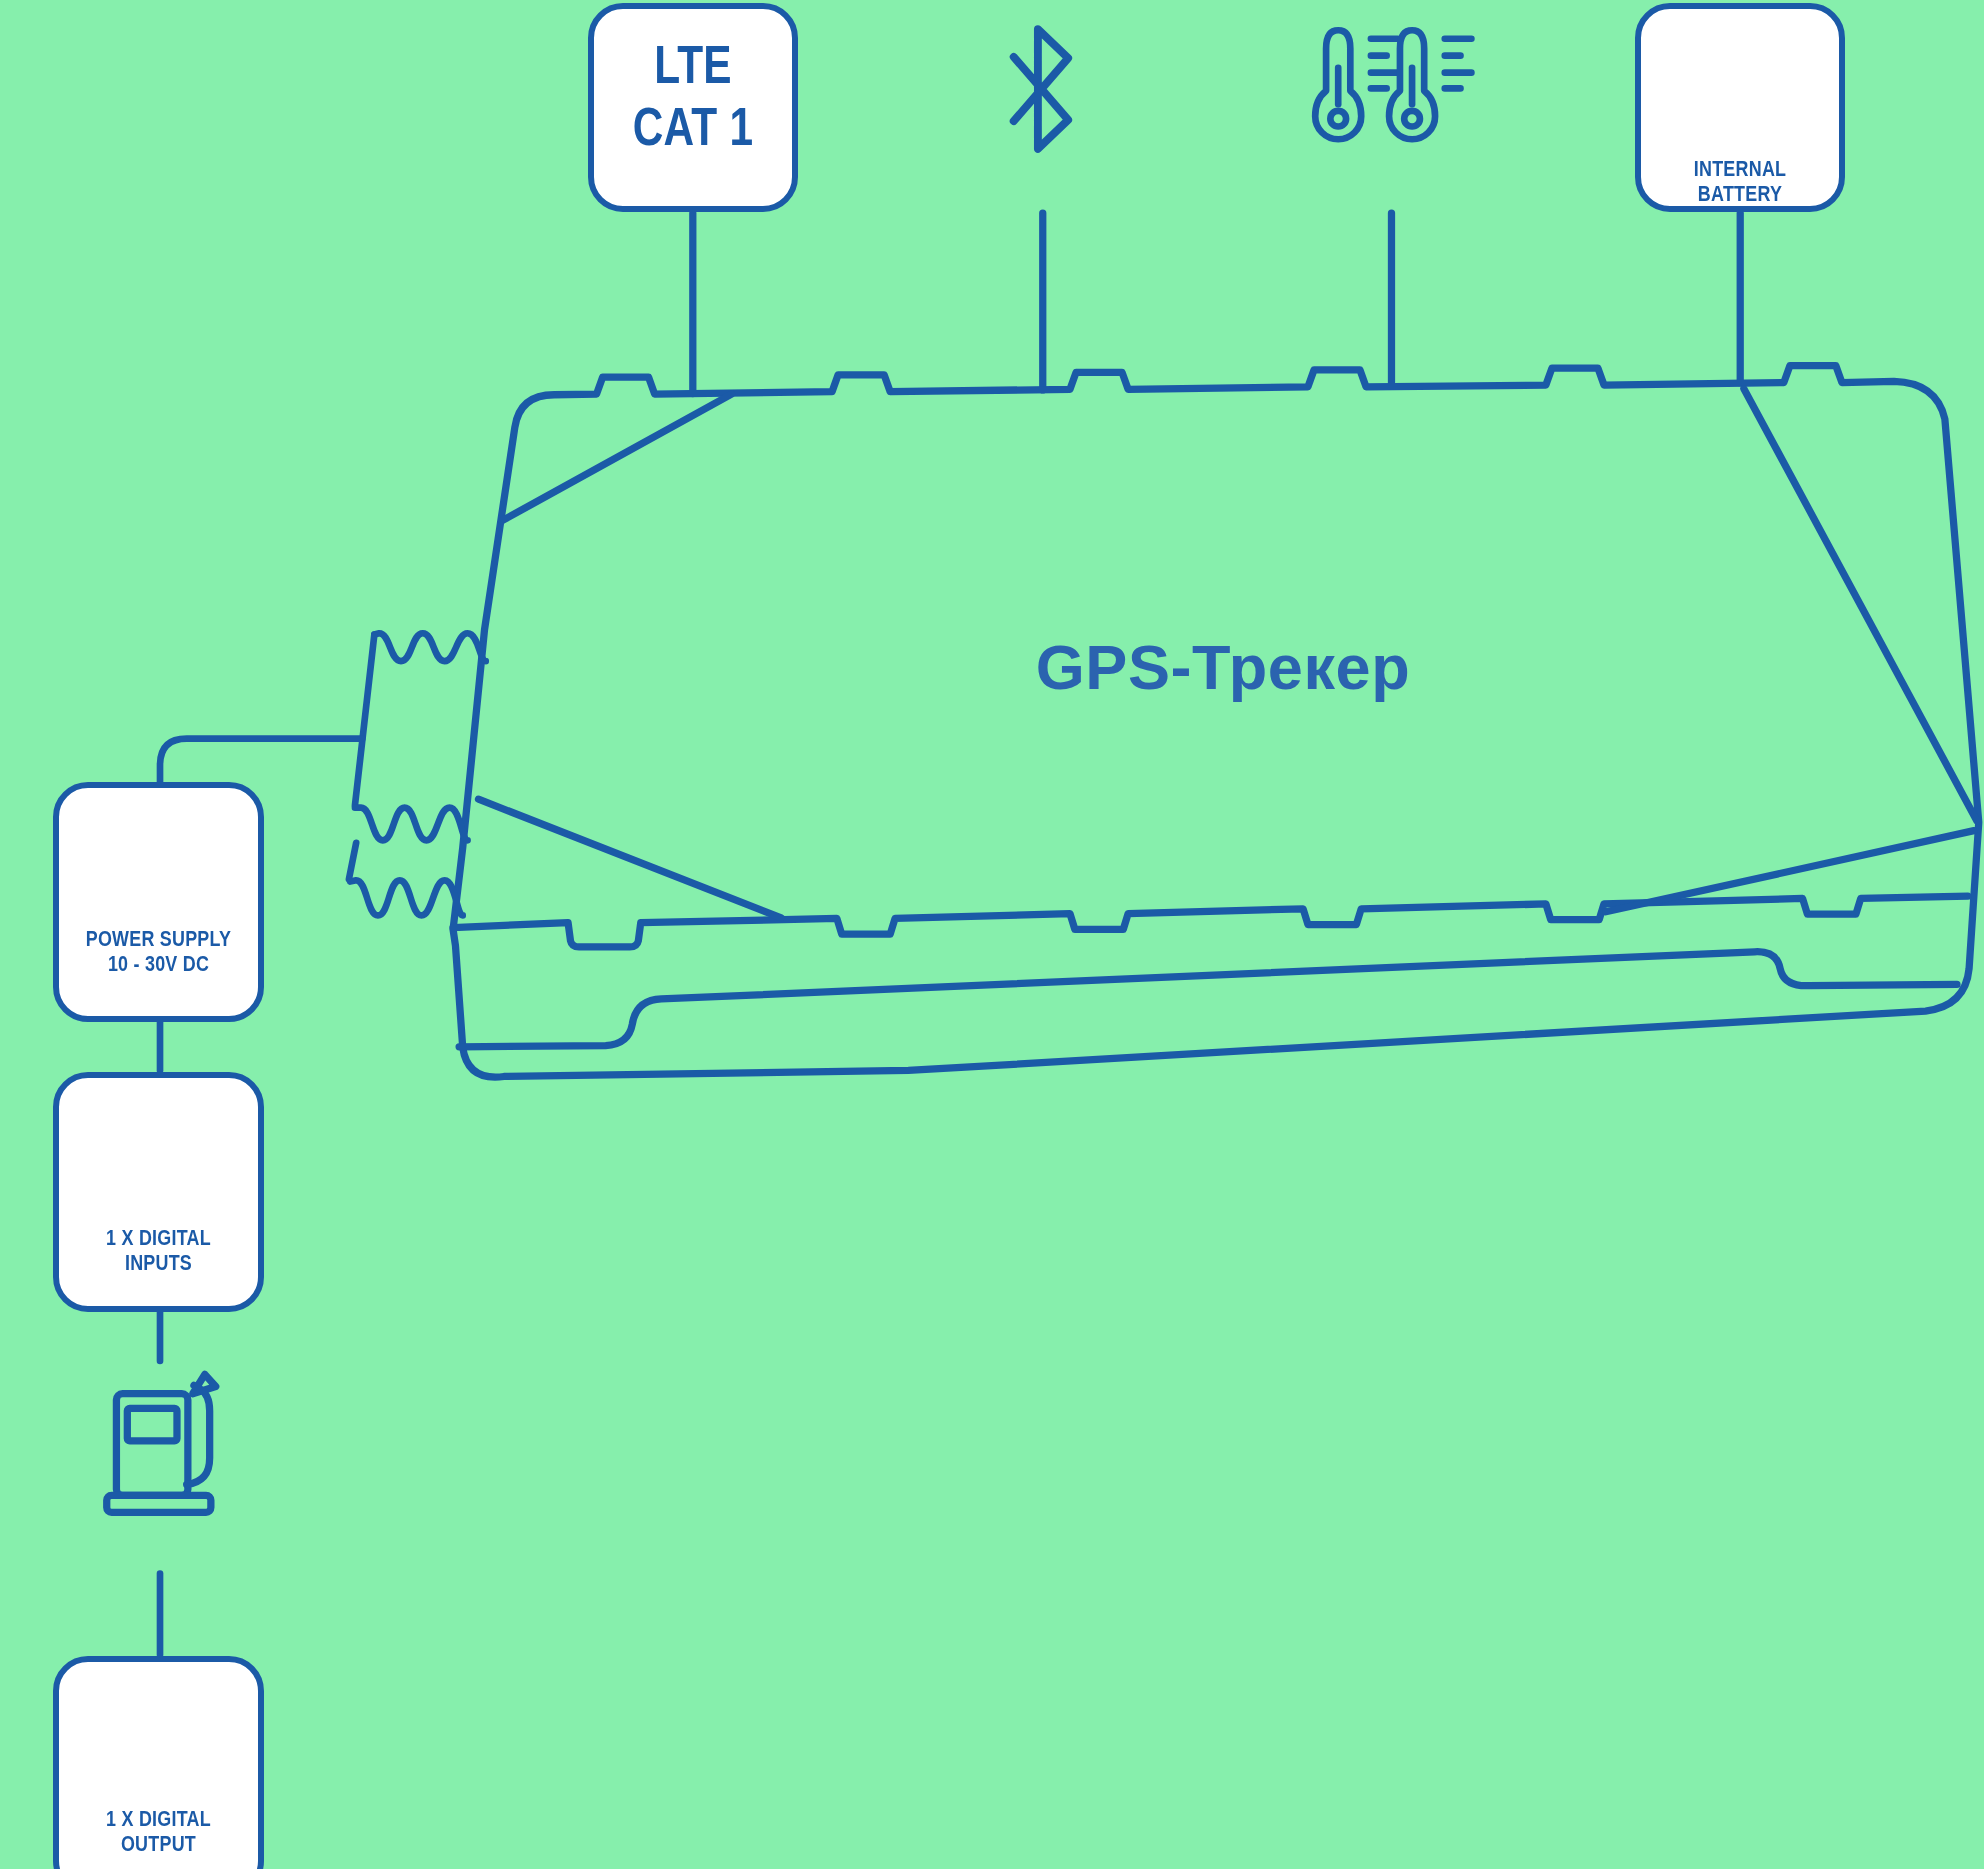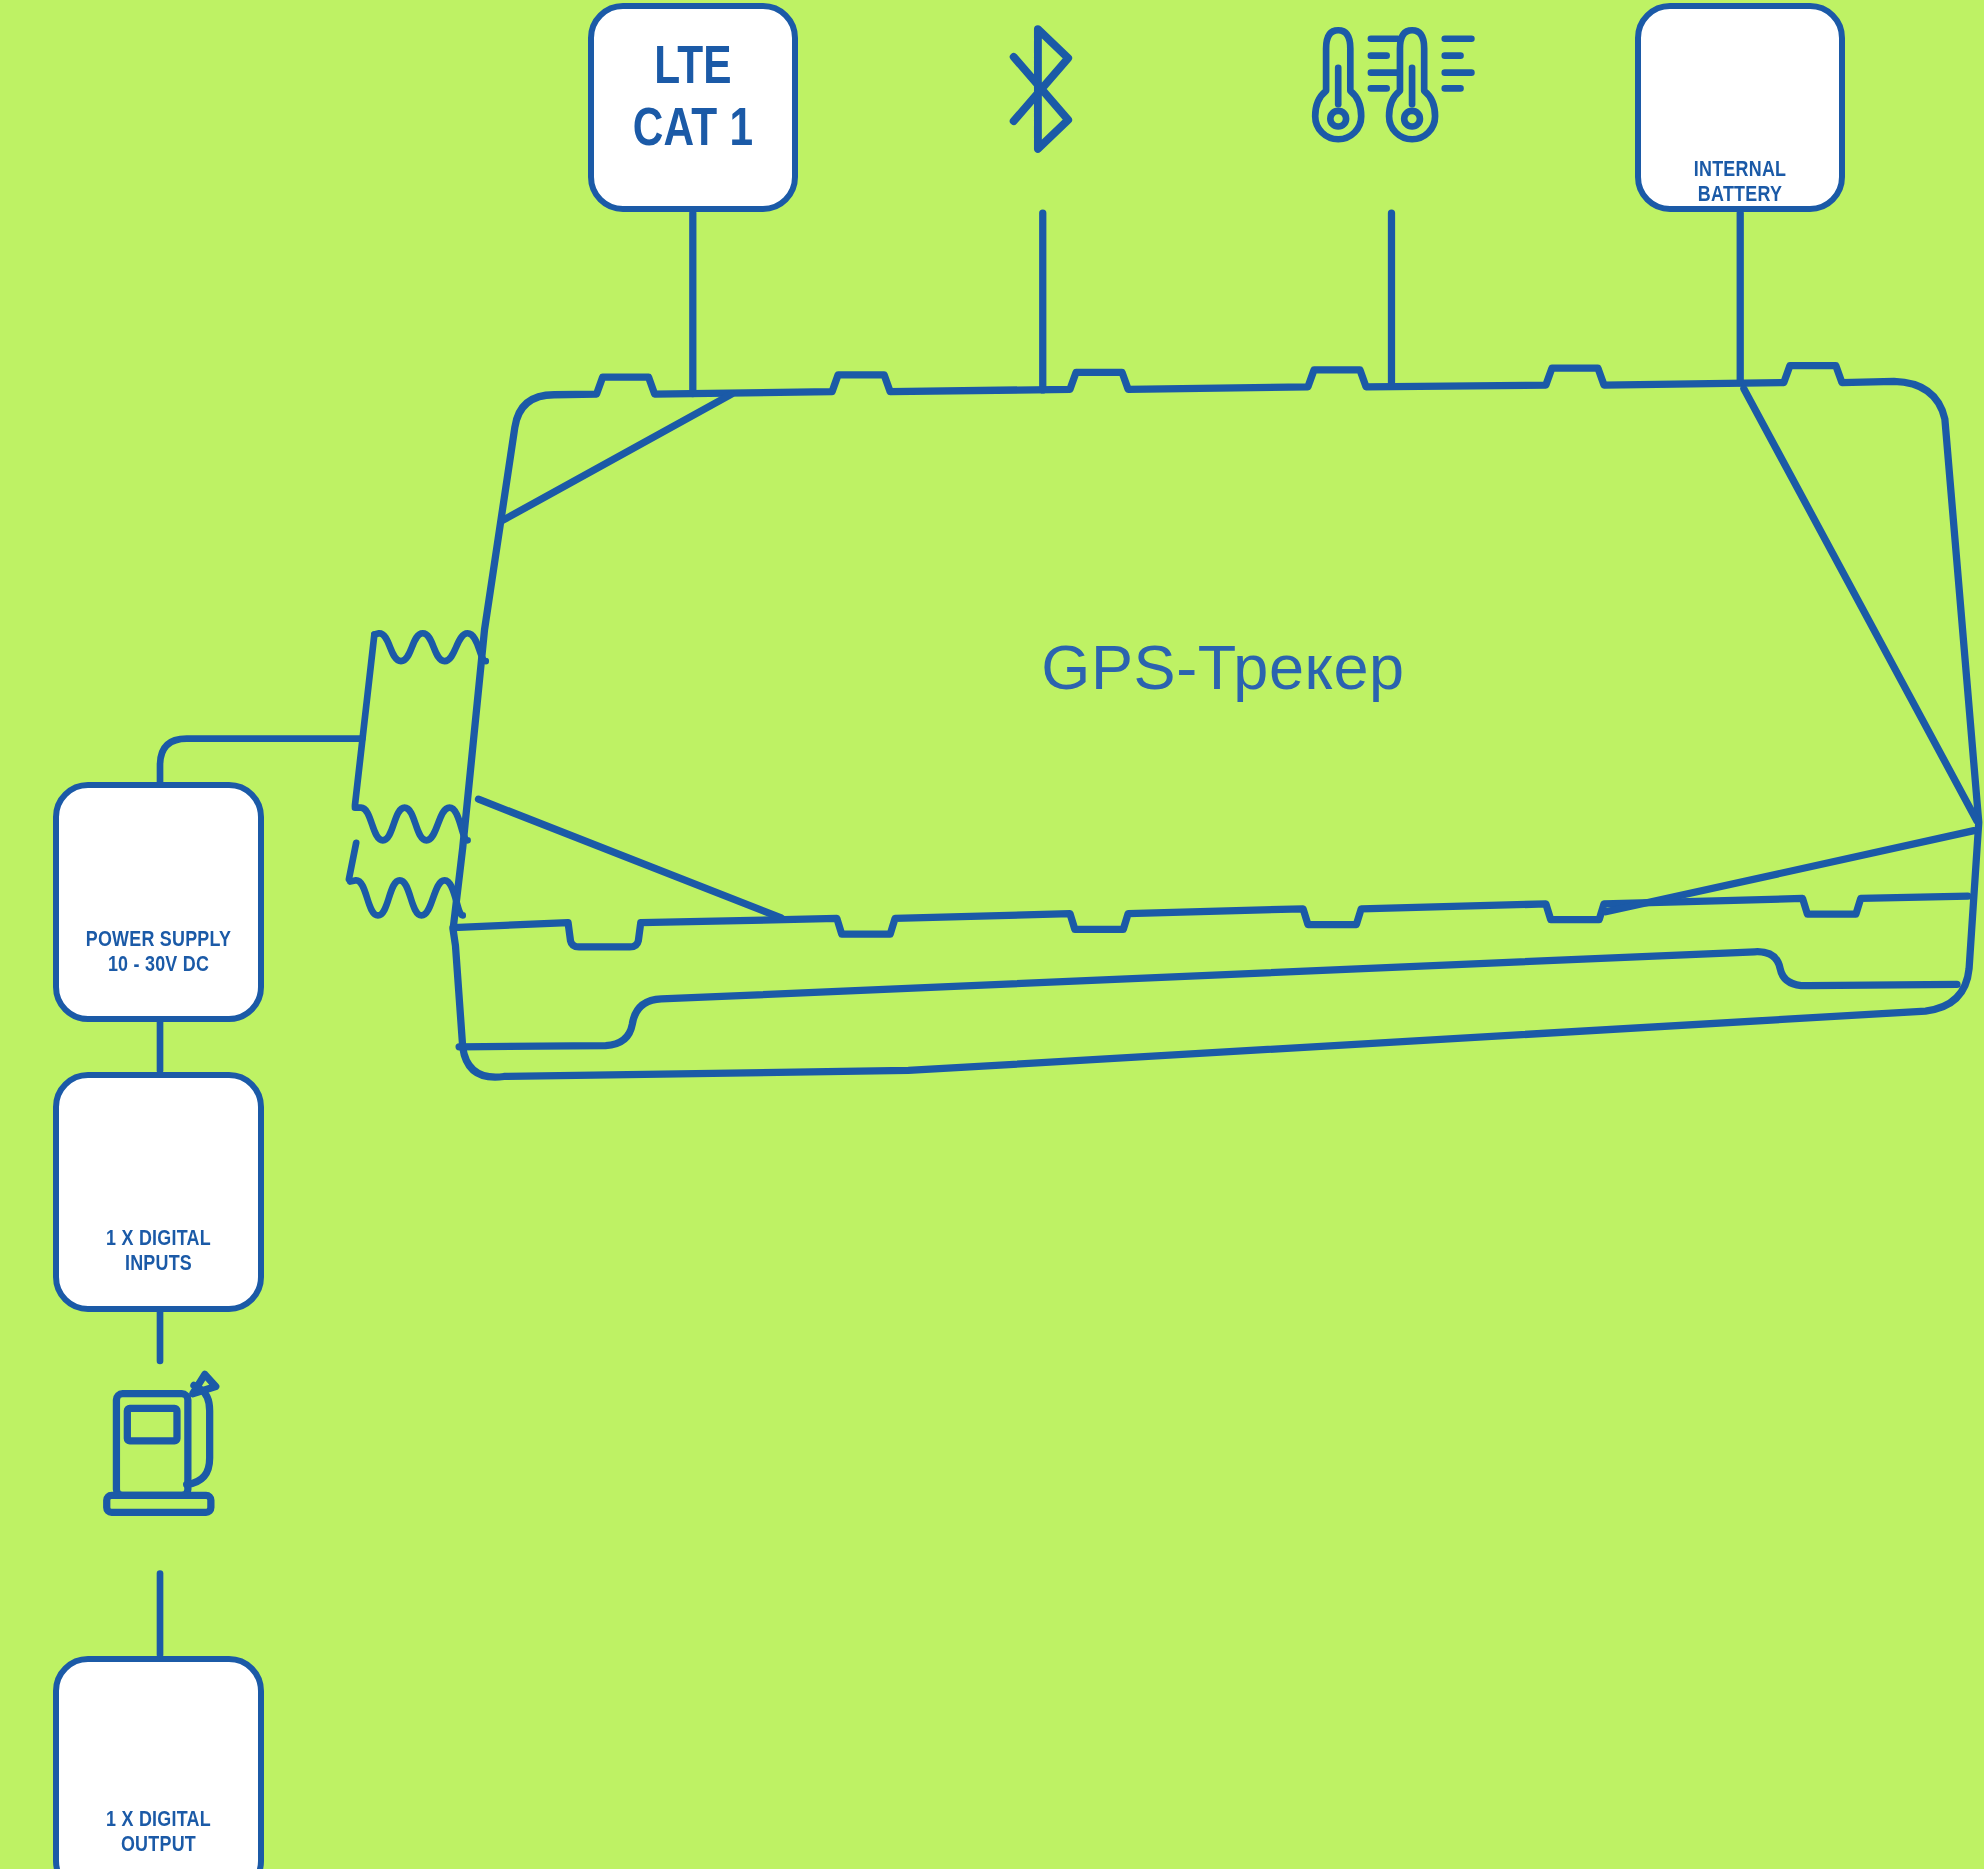--- a/index.html
+++ b/index.html
@@ -1,27 +1,27 @@
 <!DOCTYPE html>
 <html style="font-size:9.7px"><head>
 <meta charset="utf-8">
 <style>
   html,body{margin:0;padding:0;background:#fff;}
-  .canvas{position:relative;width:1985px;height:1869px;background:#bef264;overflow:hidden;
+  .canvas{position:relative;width:1985px;height:1869px;background:#86efac;overflow:hidden;
           font-family:"Liberation Sans",sans-serif;}
   .layer{position:absolute;left:0;top:0;width:1985px;height:1869px;}
   .fbox{position:absolute;border:6.7px solid #1b5aa7;border-radius:35px;background:#fff;box-sizing:border-box;}
   .tbox{width:210px;height:209px;}
   .lbox{width:211px;height:240px;}
   .lbl{position:absolute;left:-24px;right:-24px;text-align:center;color:#1b5aa7;font-weight:bold;}
   .lbl .ln{display:block;transform:scaleX(0.8);transform-origin:50% 50%;letter-spacing:0.3px;white-space:nowrap;}
   .lbl-small{font-size:22.4px;line-height:25px;}
   .lbl-big{font-size:53px;line-height:62px;}
   .title{position:absolute;left:920px;top:631px;width:606px;text-align:center;
-         font-size:63px;font-weight:normal;color:#2b63af;letter-spacing:0.6px;}
+         font-size:63px;font-weight:bold;color:#2b63af;letter-spacing:0.6px;}
   svg text{font-family:"Liberation Sans",sans-serif;font-weight:bold;}
 </style>
 </head>
 <body>
 
 <div class="canvas">
 
   <svg class="layer" viewBox="0 0 3278 3087">
     <g stroke="#1b5aa7" stroke-width="12" fill="none" stroke-linecap="round" stroke-linejoin="round">
 

